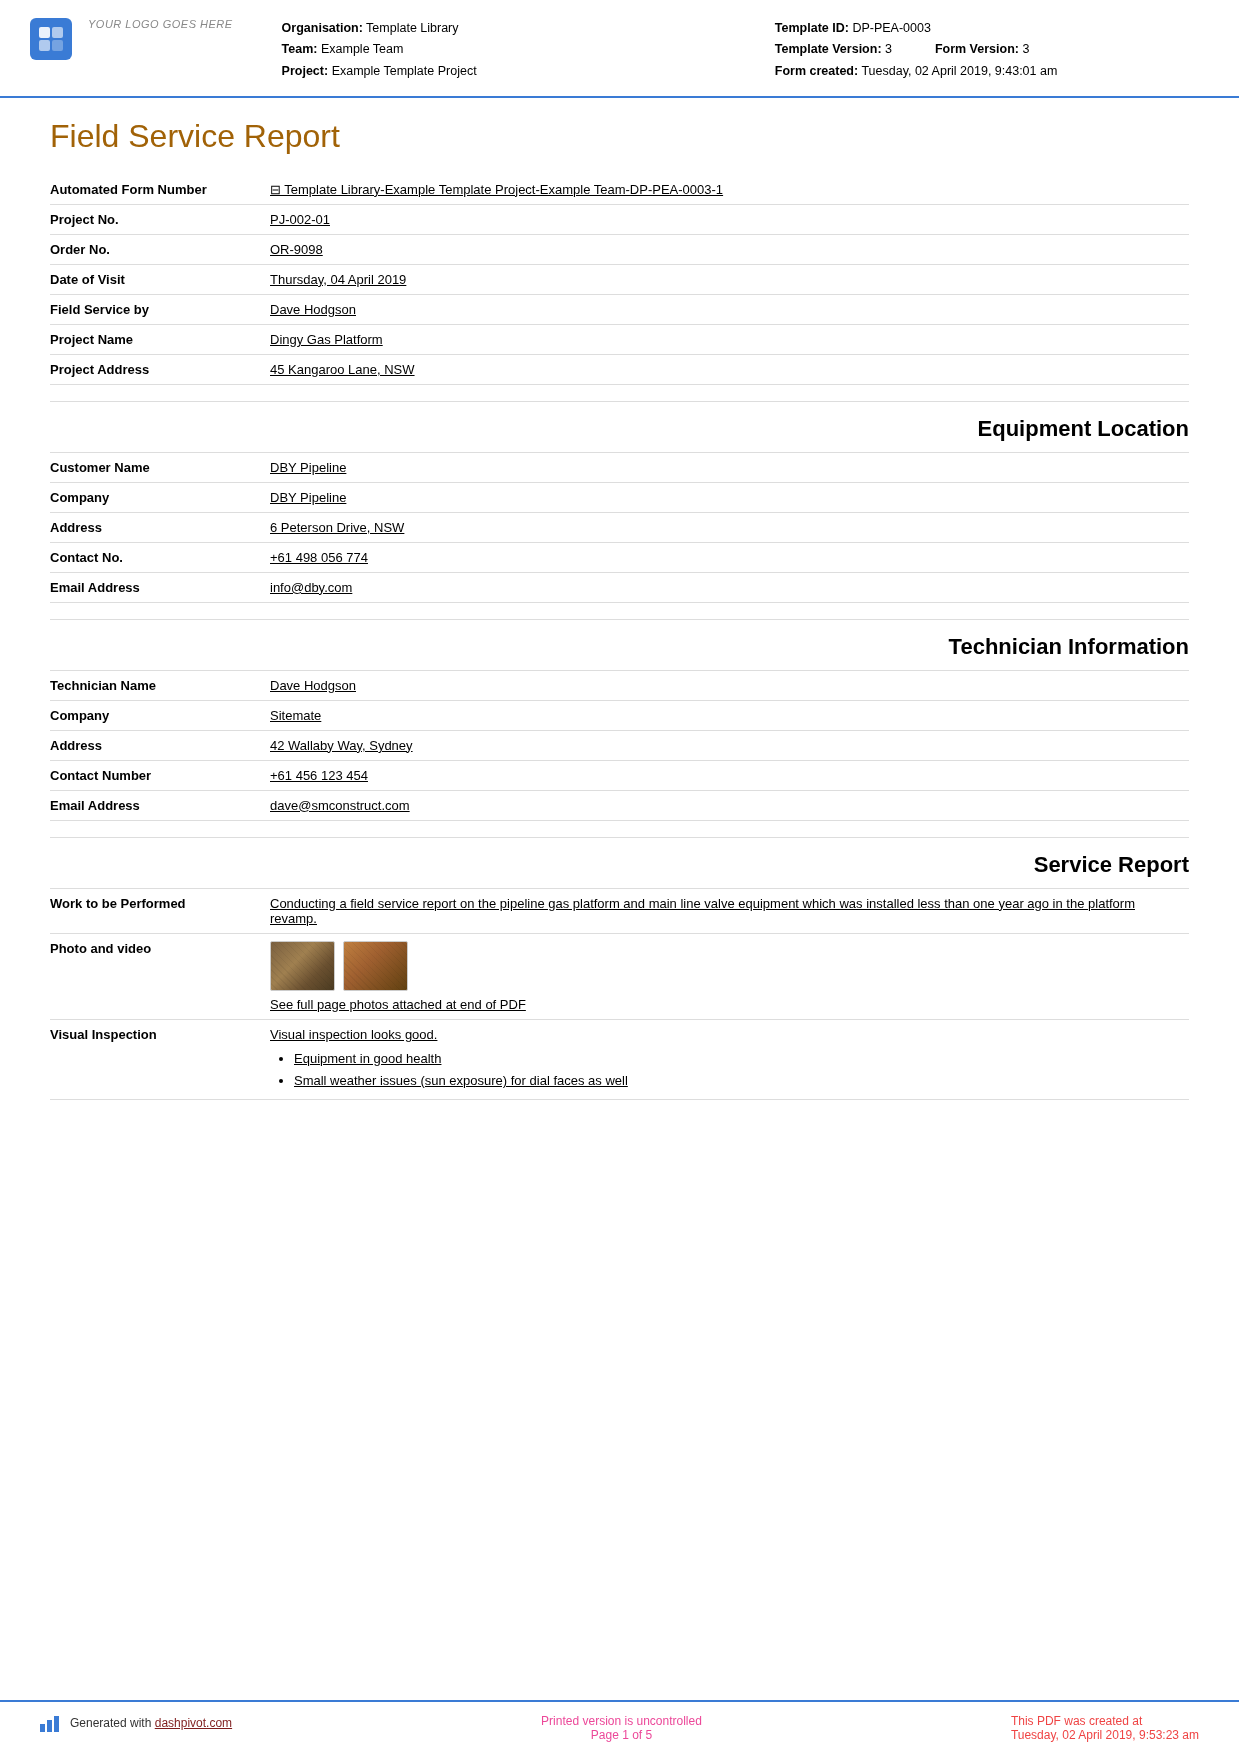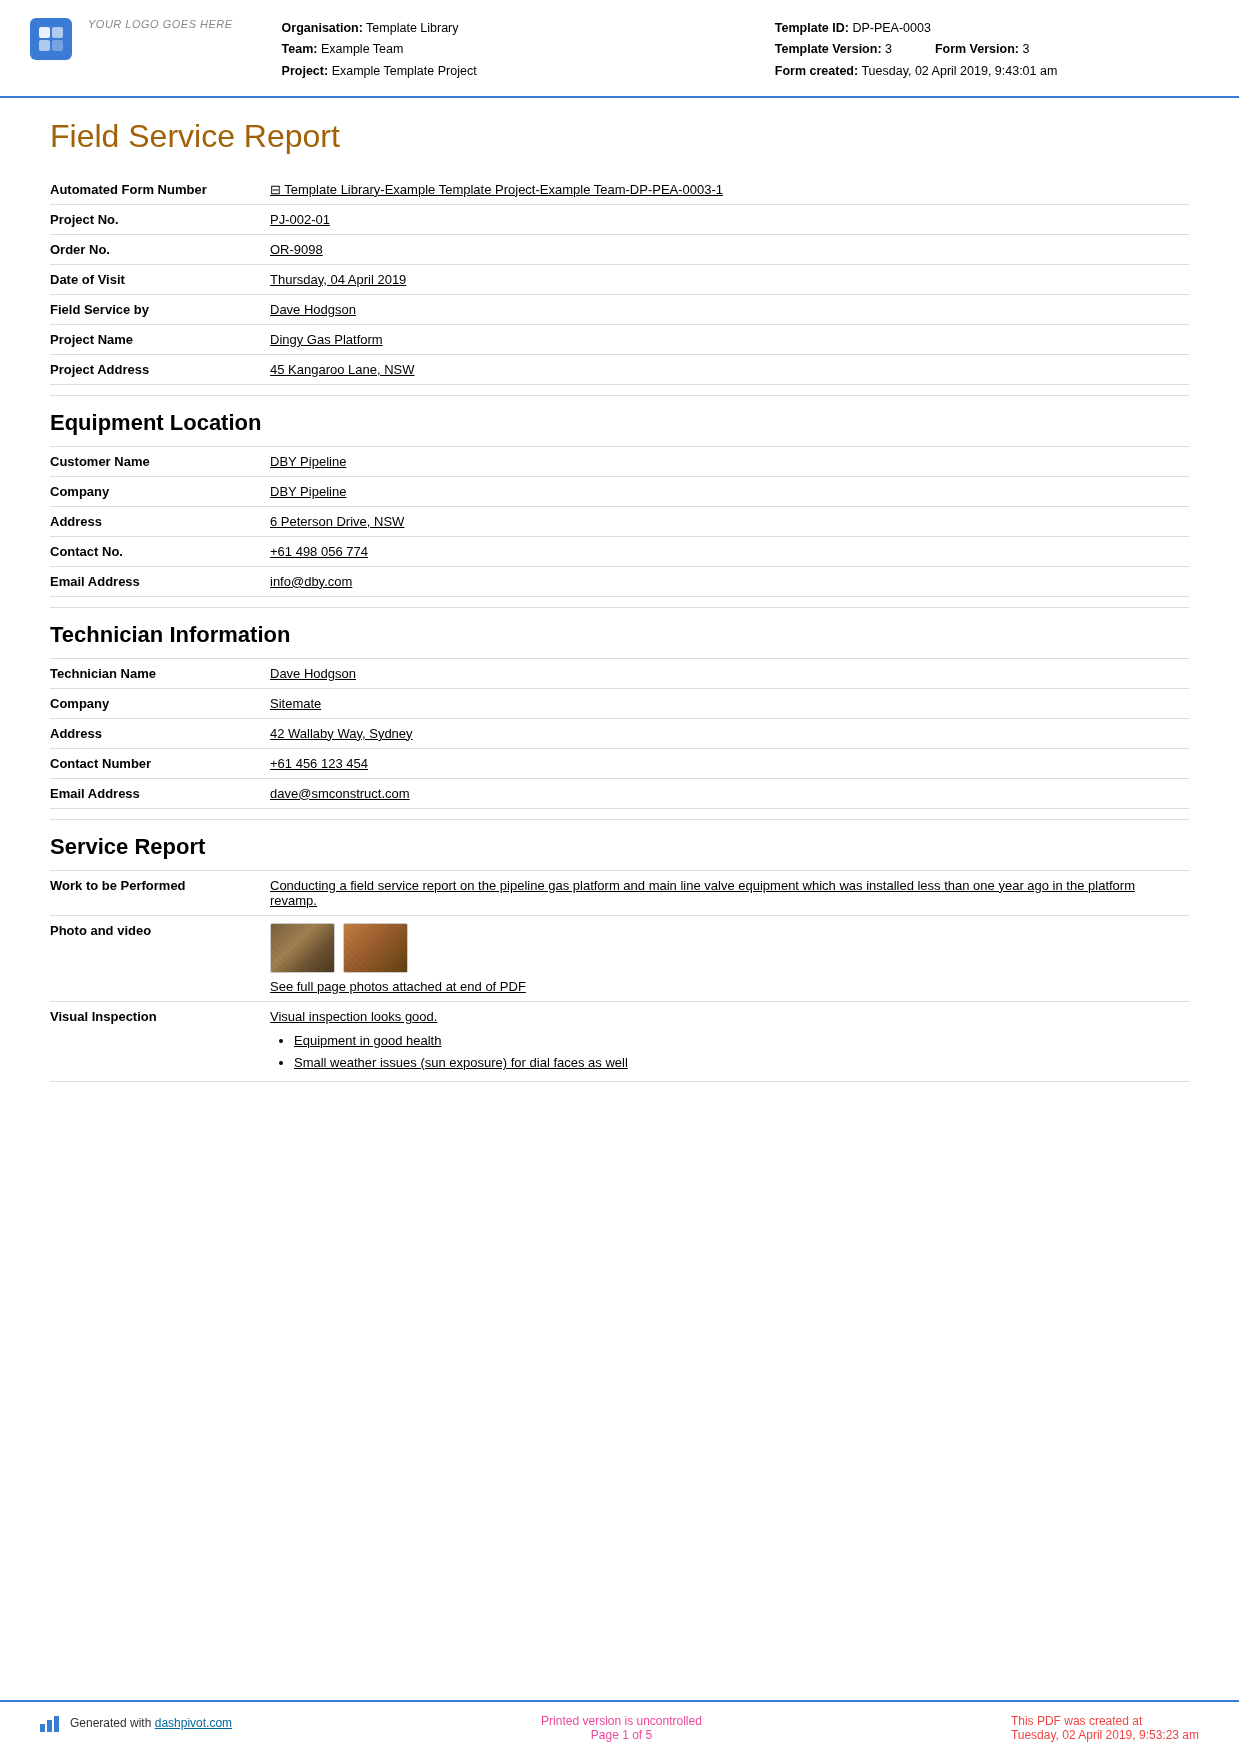--- a/index.html
+++ b/index.html
@@ -98,21 +98,21 @@
       font-size: 32px;
       font-weight: normal;
       margin-bottom: 20px;
       color: #a16207;
     }
 
     
     .info-table {
       width: 100%;
       border-collapse: collapse;
-      margin-bottom: 10px;
+      margin-bottom: 16px;
     }
 
     .info-table tr td {
       padding: 7px 10px 7px 0;
       vertical-align: top;
       border-bottom: 1px solid #ddd;
       font-size: 13px;
     }
 
     .info-table tr td:first-child {
@@ -121,21 +121,21 @@
       min-width: 200px;
     }
 
     .info-table tr td:last-child {
       padding-left: 20px;
       text-decoration: underline;
     }
 
     
     .section-heading {
-      text-align: left;
+      text-align: right;
       font-size: 22px;
       font-weight: bold;
       padding: 14px 0 10px 0;
       border-top: 1px solid #ddd;
       border-bottom: 1px solid #ddd;
       margin: 8px 0 0 0;
     }
 
     
     .photo-container {
@@ -219,21 +219,21 @@
       font-size: 12px;
       color: #ef4444;
     }
 
     .footer-text {
       font-size: 12px;
       color: #333;
     }
 
     .footer-link {
-      color: #0369a1;
+      color: #7f1d1d;
       text-decoration: underline;
     }
   </style>
 </head>
 <body>
 
 <div class="page">
 
   <div class="header">
     <div class="logo-area">

